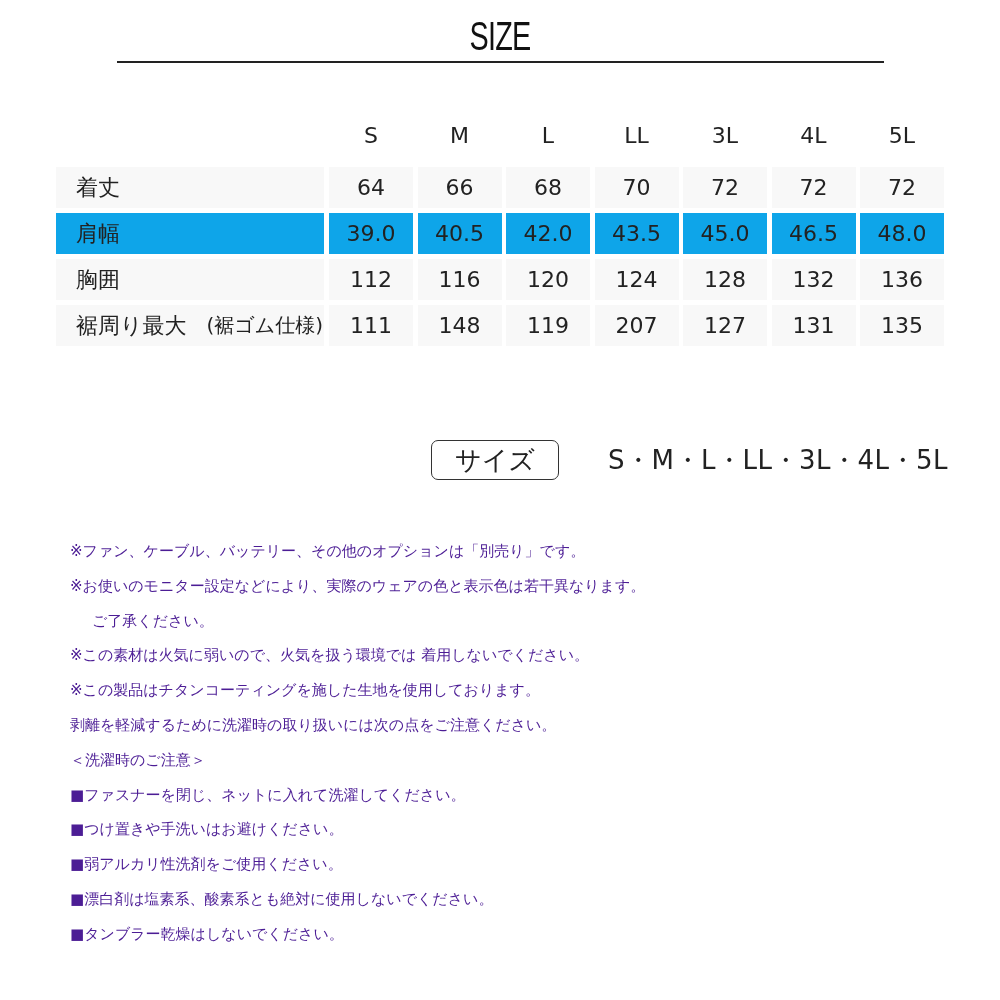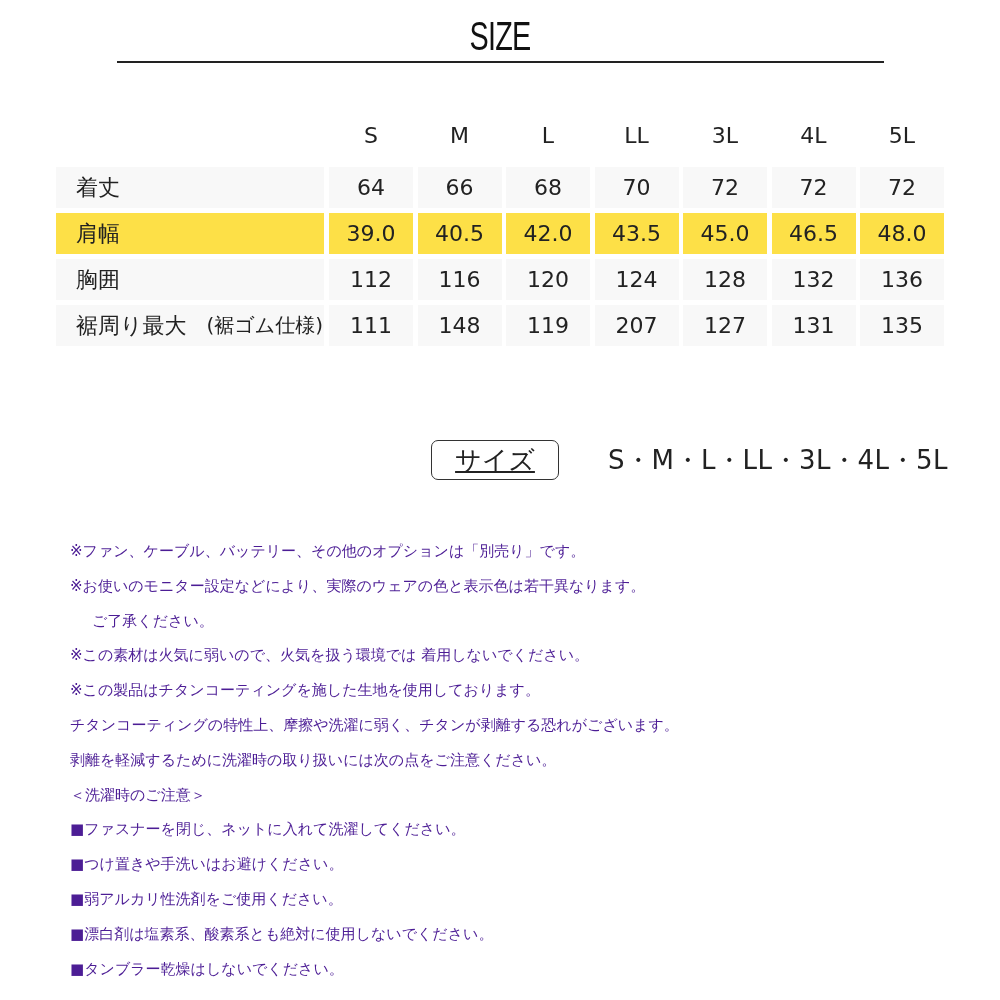--- a/index.html
+++ b/index.html
@@ -14,26 +14,26 @@
   .size-header { position:absolute; top:120px; left:329px; display:flex; gap:4.5px; }
   .size-header span { width:84px; text-align:center; font-size:22px; line-height:32px; color:#222; }
 
   .table { position:absolute; top:167px; left:56px; }
   .row { display:flex; height:41px; margin-bottom:5px; }
   .cell { height:41px; display:flex; align-items:center; justify-content:center;
           font-size:22px; color:#222; margin-right:4.5px; width:84px; }
   .cell.label { width:268px; justify-content:flex-start; padding-left:20px; box-sizing:border-box;
                 margin-right:5px;align-items:center; }
   .row.light .cell { background:#f8f8f8; }
-  .row.dark .cell { background:#fde047; }
+  .row.dark .cell { background:#0ea5e9; }
   .label small { font-size:20px; margin-left:20px; }
 
   .size-badge { position:absolute; top:440px; left:431px; width:128px; height:40px; box-sizing:border-box;
                 border:1.5px solid #333; border-radius:7px; display:flex; align-items:center; justify-content:center;
-                font-size:26px; color:#222;text-decoration:underline; }
+                font-size:26px; color:#222; }
   .size-list { position:absolute; top:440px; left:580px; height:40px; display:flex; align-items:center;
                font-size:26px; color:#222; letter-spacing:0.5px;margin-left:28px; }
 
   .notes { position:absolute; top:534px; left:70px; width:880px; }
   .note { font-size:15px; line-height:34.8px; color:#4c1d95; white-space:nowrap; }
   .note.indent { padding-left:22px; }
 </style>
 </head>
 <body>
 
@@ -104,21 +104,20 @@
 
 <div class="size-badge">サイズ</div>
 <div class="size-list">S・M・L・LL・3L・4L・5L</div>
 
 <div class="notes">
   <div class="note">※ファン、ケーブル、バッテリー、その他のオプションは「別売り」です。</div>
   <div class="note">※お使いのモニター設定などにより、実際のウェアの色と表示色は若干異なります。</div>
   <div class="note indent">ご了承ください。</div>
   <div class="note">※この素材は火気に弱いので、火気を扱う環境では 着用しないでください。</div>
   <div class="note">※この製品はチタンコーティングを施した生地を使用しております。</div>
-  <div class="note">チタンコーティングの特性上、摩擦や洗濯に弱く、チタンが剥離する恐れがございます。</div>
   <div class="note">剥離を軽減するために洗濯時の取り扱いには次の点をご注意ください。</div>
   <div class="note">＜洗濯時のご注意＞</div>
   <div class="note">■ファスナーを閉じ、ネットに入れて洗濯してください。</div>
   <div class="note">■つけ置きや手洗いはお避けください。</div>
   <div class="note">■弱アルカリ性洗剤をご使用ください。</div>
   <div class="note">■漂白剤は塩素系、酸素系とも絶対に使用しないでください。</div>
   <div class="note">■タンブラー乾燥はしないでください。</div>
 </div>
 
 </body></html>

